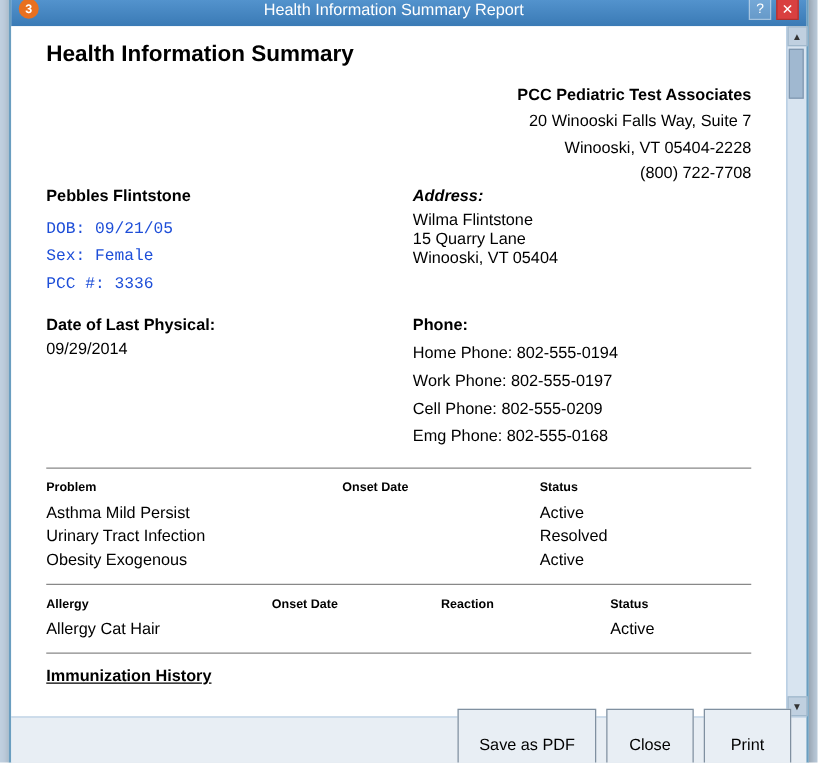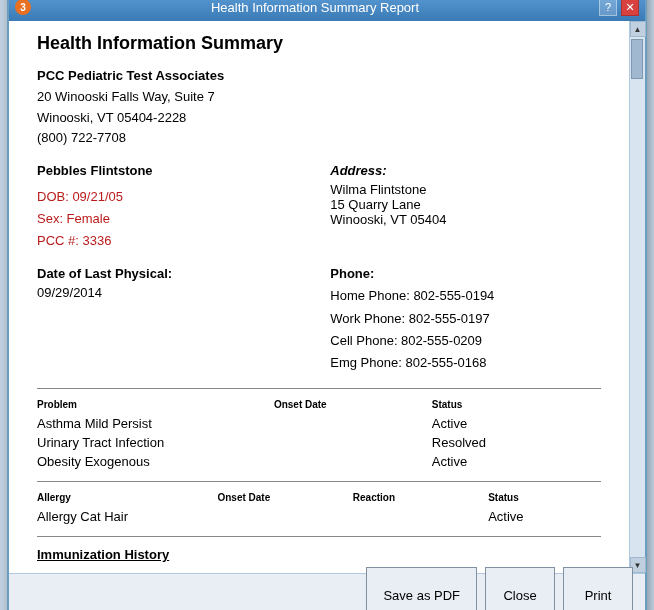--- a/index.html
+++ b/index.html
@@ -117,43 +117,43 @@
       top: 0;
       left: 0;
     }
     .page-title {
       font-size: 18px;
       font-weight: bold;
       margin-bottom: 12px;
       color: #000;
     }
     .clinic-info {
-      text-align: left;
-      margin-bottom: 14px;
+      text-align: right;
       line-height: 1.6;
       color: #000;
     }
     .clinic-name {
       font-weight: bold;
     }
     .patient-section {
       display: flex;
       justify-content: space-between;
       margin-bottom: 14px;
     }
     .patient-left, .patient-right {
       width: 48%;
     }
     .patient-name {
       font-weight: bold;
       margin-bottom: 8px;
     }
     .patient-info-line {
       line-height: 1.7;
-      color: #b91c1c;
+      color: #1d4ed8;
+      font-family: Liberation Mono, monospace;
     }
     .address-label {
       font-weight: bold;
       margin-bottom: 4px;
       font-style: italic;
     }
     .physical-section {
       display: flex;
       justify-content: space-between;
       margin-bottom: 14px;

